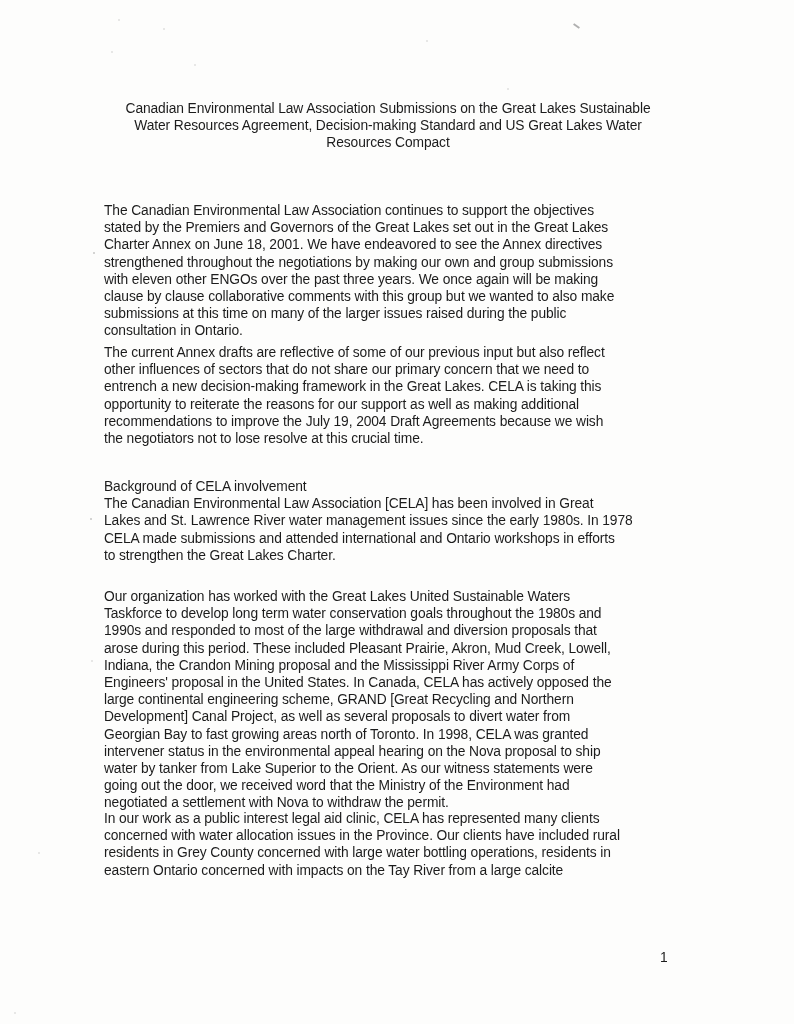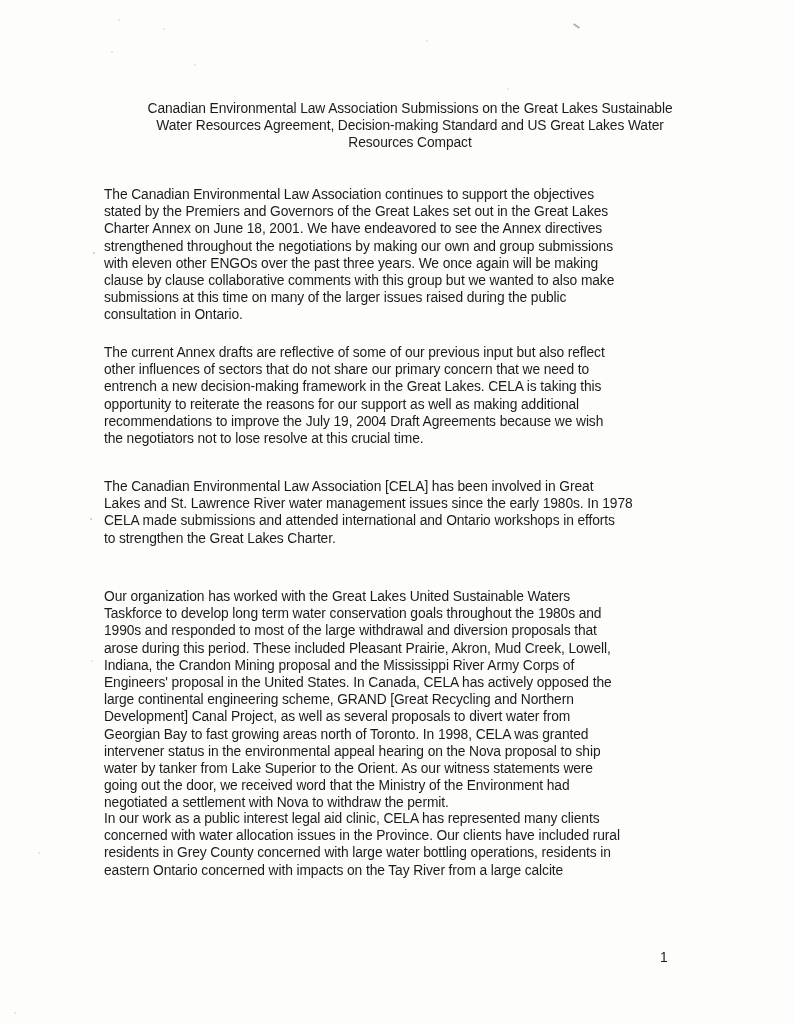--- a/index.html
+++ b/index.html
@@ -22,26 +22,26 @@
     position: absolute;
     margin: 0;
     font-size: 13.8px;
     line-height: 17.2px;
     letter-spacing: -0.1px;
     white-space: pre;
     font-weight: normal;
   }
   .title {
     top: 100px;
-    left: 116px;
+    left: 94px;
     width: 588px;
     text-align: center;
   }
   .para { left: 104px; }
-  .p1 { top: 186px; }
+  .p1 { top: 202px; }
   .p2 { top: 344px; }
   .section { position: absolute; top: 478px; left: 104px; }
   .section .doc-text { position: static; }
   .p4 { top: 588px; }
   .p5 { top: 810px; }
   .page-number {
     position: absolute;
     top: 949px;
     left: 660px;
     font-size: 13.8px;
@@ -80,20 +80,21 @@
 consultation in Ontario.</p>
 
   <p class="doc-text para p2">The current Annex drafts are reflective of some of our previous input but also reflect
 other influences of sectors that do not share our primary concern that we need to
 entrench a new decision-making framework in the Great Lakes. CELA is taking this
 opportunity to reiterate the reasons for our support as well as making additional
 recommendations to improve the July 19, 2004 Draft Agreements because we wish
 the negotiators not to lose resolve at this crucial time.</p>
 
   <div class="section">
+    <h2 class="doc-text">Background of CELA involvement</h2>
     <p class="doc-text">The Canadian Environmental Law Association [CELA] has been involved in Great
 Lakes and St. Lawrence River water management issues since the early 1980s. In 1978
 CELA made submissions and attended international and Ontario workshops in efforts
 to strengthen the Great Lakes Charter.</p>
   </div>
 
   <p class="doc-text para p4">Our organization has worked with the Great Lakes United Sustainable Waters
 Taskforce to develop long term water conservation goals throughout the 1980s and
 1990s and responded to most of the large withdrawal and diversion proposals that
 arose during this period. These included Pleasant Prairie, Akron, Mud Creek, Lowell,

